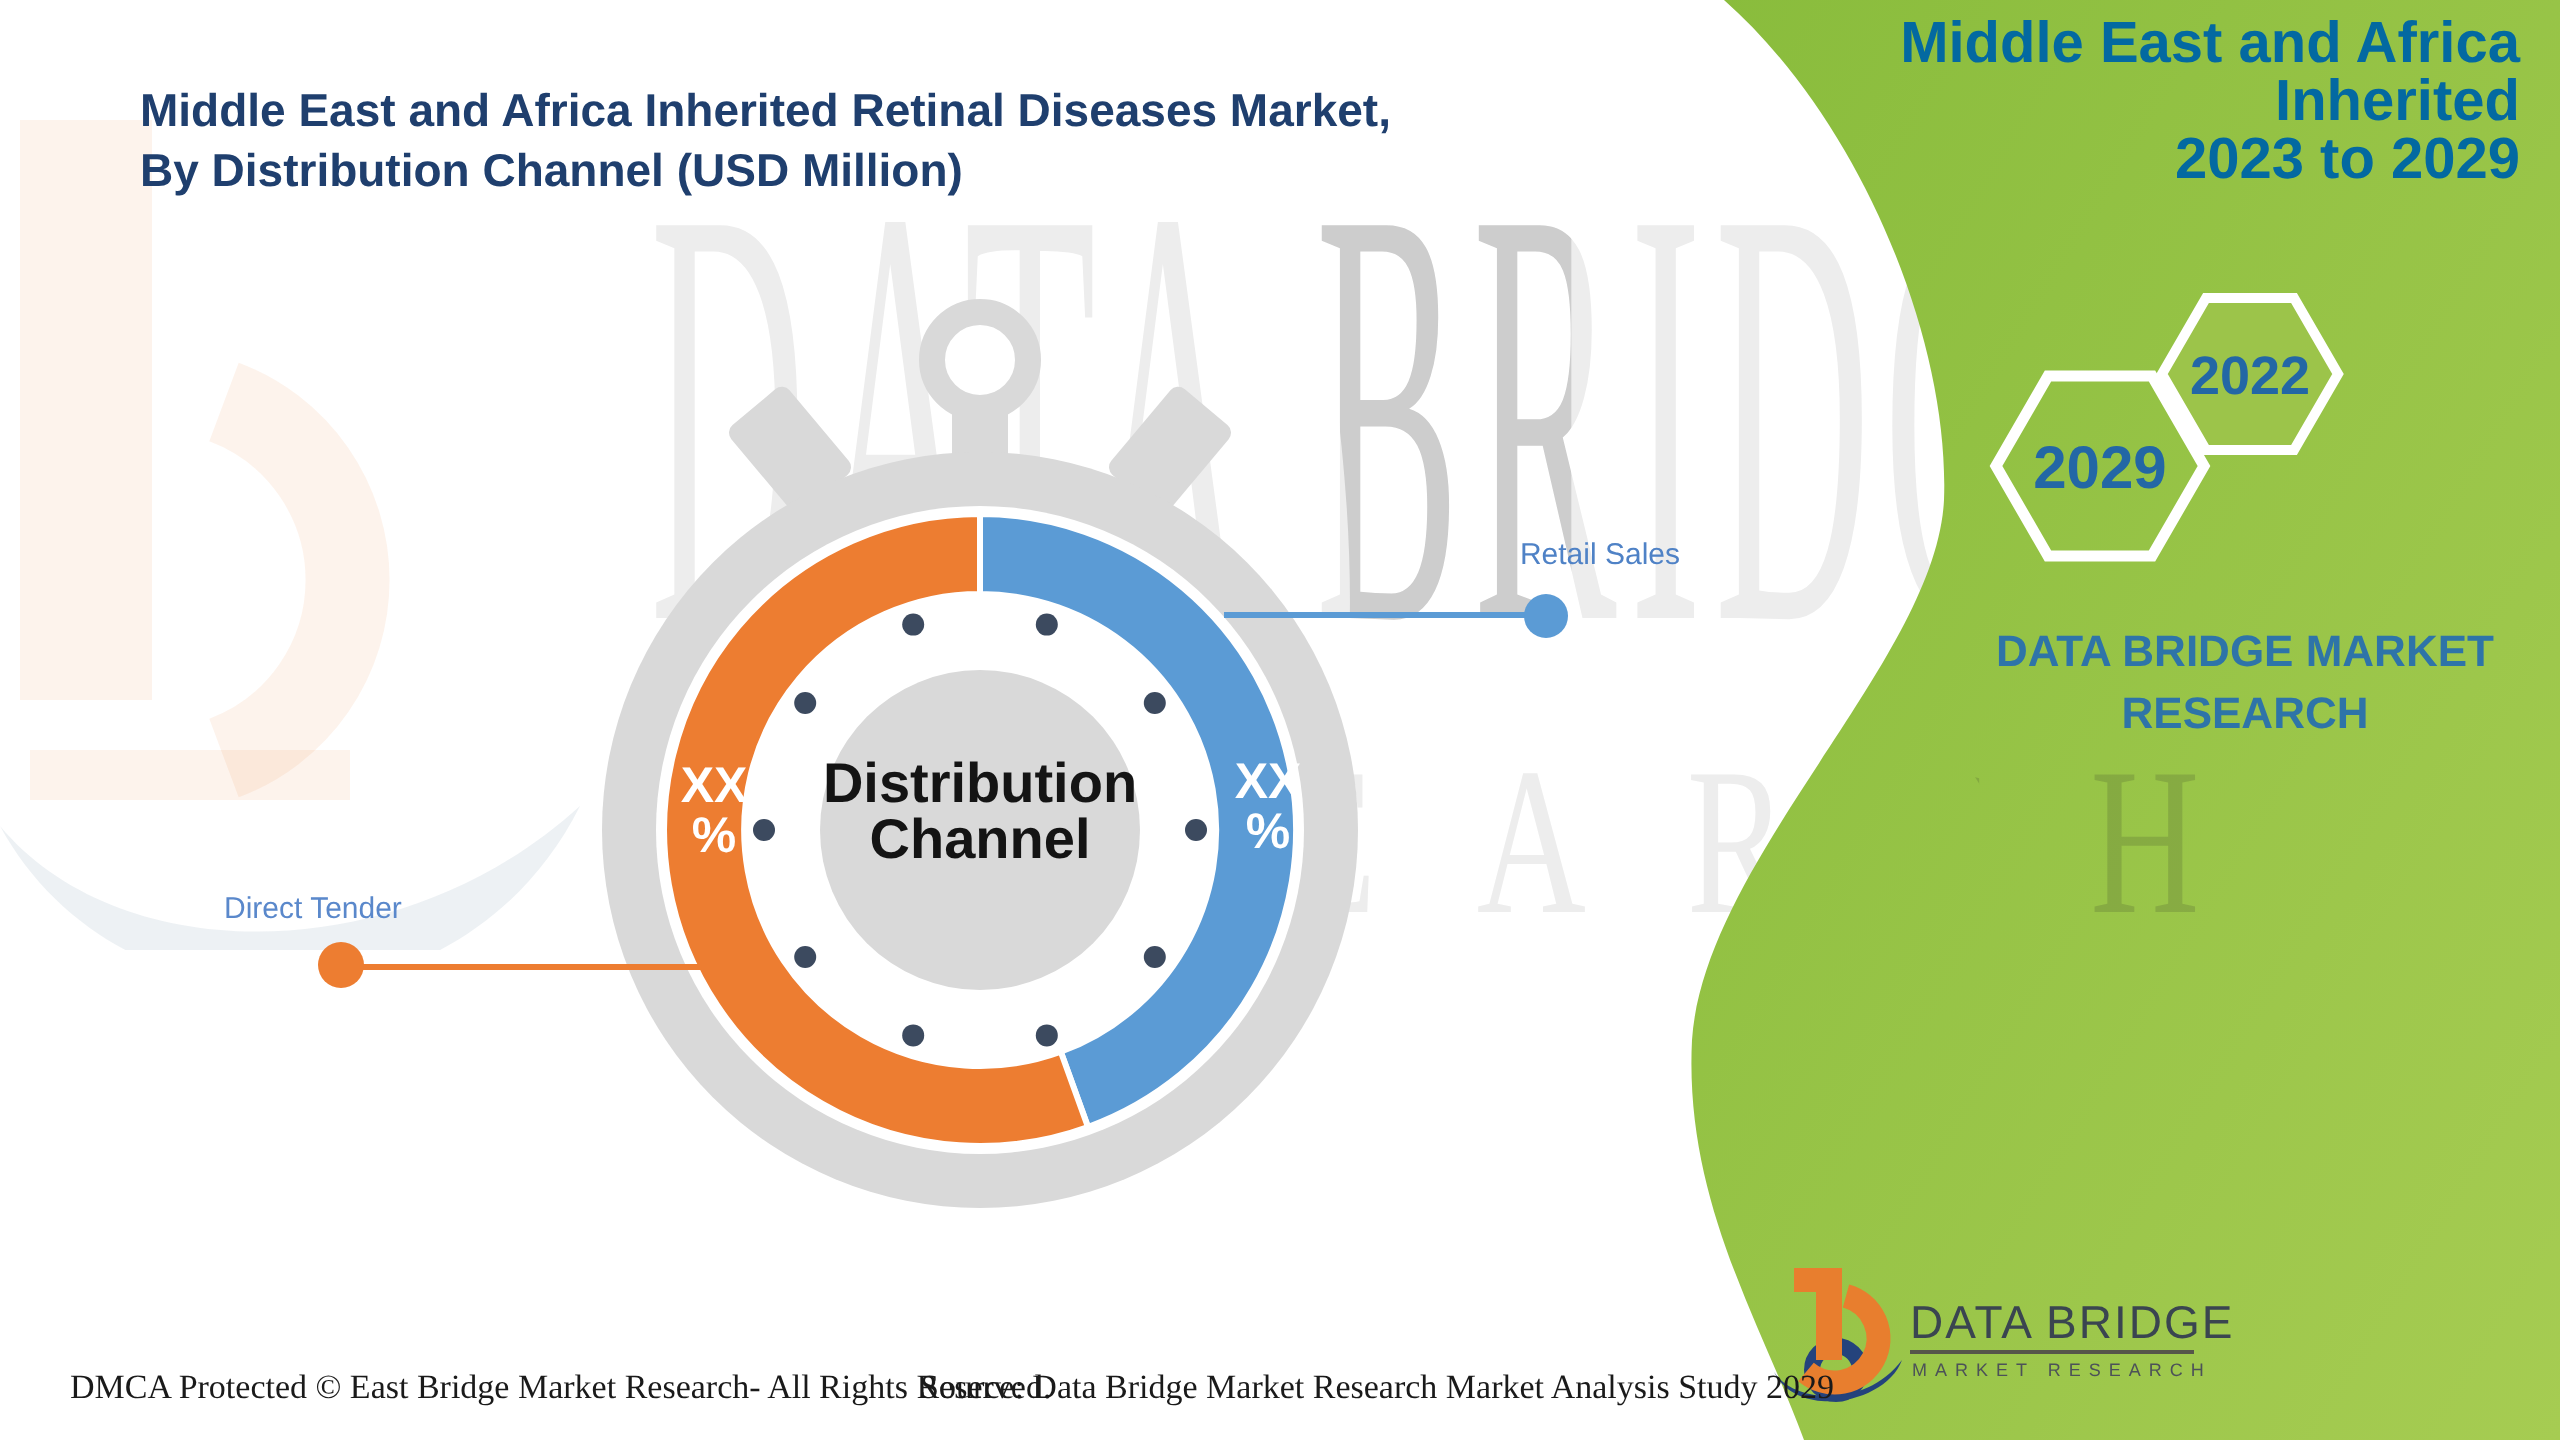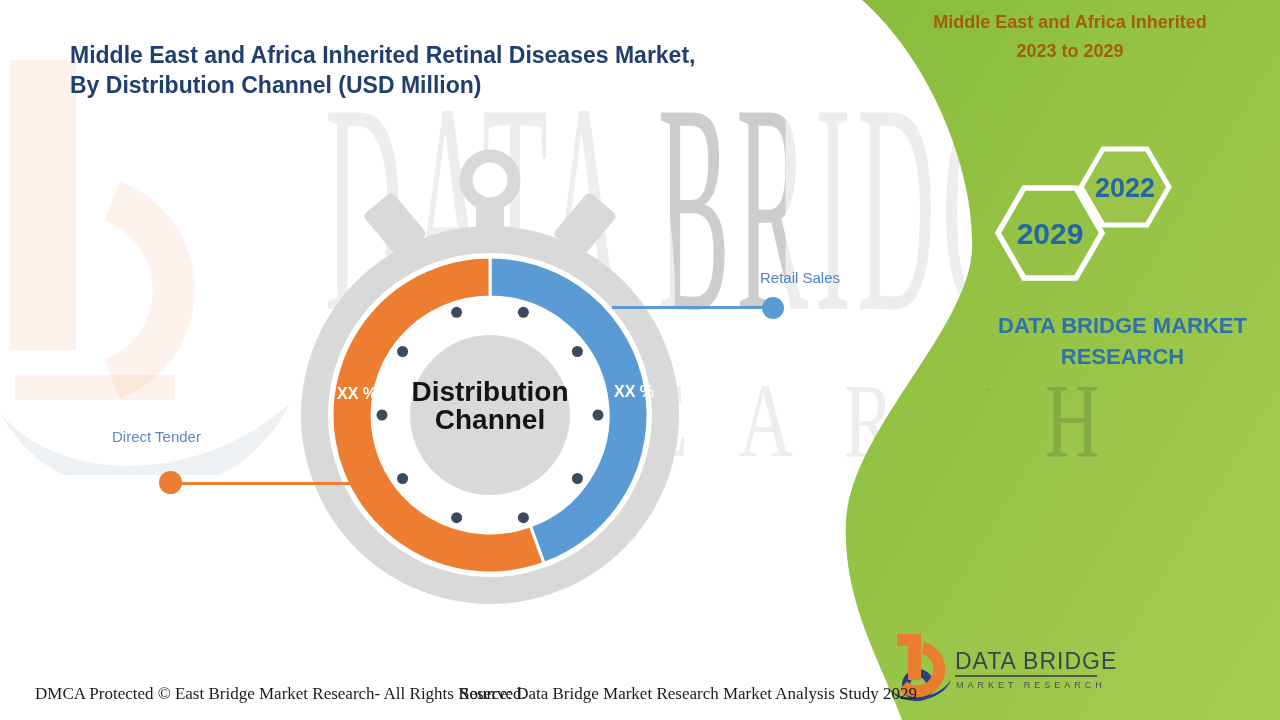--- a/index.html
+++ b/index.html
@@ -12,42 +12,42 @@
        transform-origin:0 0;pointer-events:none;}
   .wm-row1{left:325px;top:58px;font-size:300px;line-height:1;letter-spacing:18px;transform:scaleX(.36);}
   .wm-row2{left:352px;top:368px;font-size:105px;line-height:1;letter-spacing:70px;transform:scaleX(.72);}
   .wm-light{z-index:1;color:#ededed;}
   .wm-dark{z-index:3;color:rgba(40,40,40,.16);
       clip-path:path("M 862 0 C 930 60 975 170 972 250 C 968 330 852 430 846 520 C 842 600 880 660 902 720 L 1280 720 L 1280 0 Z");}
   .ghost-logo{left:0;top:55px;z-index:1;}
 
   
   .green-svg{left:0;top:0;z-index:2;}
-  .side-title{left:880px;top:8px;width:380px;text-align:center;z-index:4;
-      color:#a16207;font-size:18px;font-weight:600;line-height:29px;}
+  .side-title{left:880px;top:8px;width:380px;text-align:right;z-index:4;
+      color:#0369a1;font-size:29px;font-weight:600;line-height:29px;}
   .hex-svg{left:975px;top:135px;z-index:4;}
   .brand-text{left:950px;top:310px;width:345px;text-align:center;z-index:4;
       color:var(--teal);font-size:22px;font-weight:600;line-height:31px;}
 
   
   .main-title{left:70px;top:40px;width:780px;z-index:4;
       color:var(--titleNavy);font-size:23px;font-weight:600;line-height:30px;}
 
   
   .watch{left:240px;top:140px;z-index:4;}
   .center-label{left:410px;top:378px;width:160px;text-align:center;z-index:5;
       color:#141414;font-size:28px;font-weight:700;line-height:28px;}
-  .slice-value{width:46px;text-align:center;z-index:5;color:#fff;font-size:16px;font-weight:700;line-height:25px;}
+  .slice-value{width:46px;text-align:center;z-index:5;color:#fff;font-size:25px;font-weight:700;line-height:25px;}
   .slice-value.orange{left:334px;top:381px;}
   .slice-value.blue{left:611px;top:379px;}
 
   
   .callout-label{z-index:5;font-size:15px;font-weight:500;}
   .retail-label{left:640px;top:269px;width:200px;text-align:right;color:var(--retailBlue);}
-  .direct-label{left:112px;top:428px;color:var(--labelBlue);}
+  .direct-label{left:112px;top:446px;color:var(--labelBlue);}
   .leader{height:3px;z-index:4;}
   .retail-line{left:612px;top:306px;width:152px;background:var(--blue);}
   .direct-line{left:172px;top:482px;width:180px;background:var(--orange);}
   .leader-dot{border-radius:50%;z-index:5;}
   .retail-dot{left:762px;top:297px;width:22px;height:22px;background:var(--blue);}
   .direct-dot{left:159px;top:471px;width:23px;height:23px;background:var(--orange);}
 
   
   .footer-text{z-index:4;font-family:"Liberation Serif",serif;font-size:17px;color:var(--ink);}
   .footer-dmca{left:35px;top:684px;}

